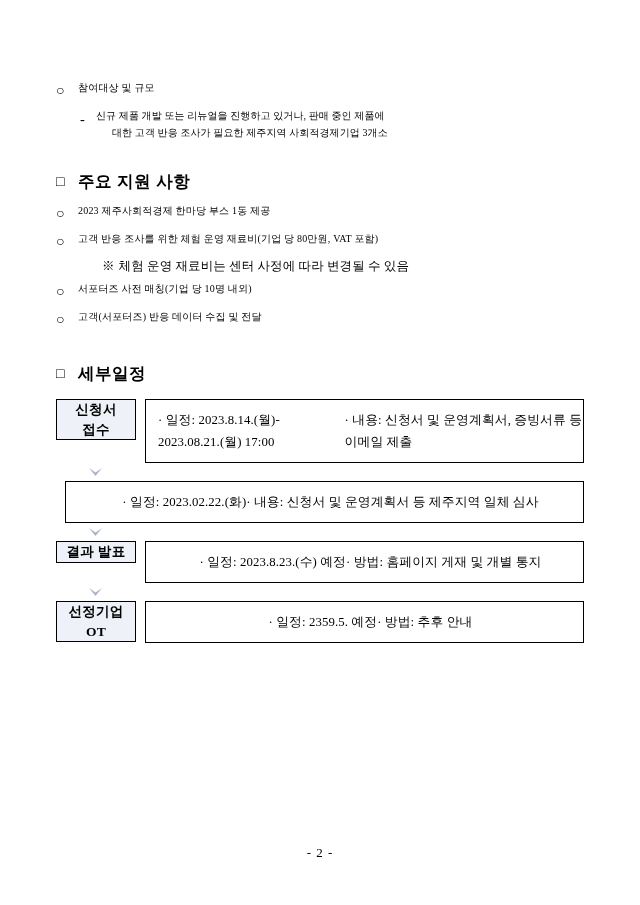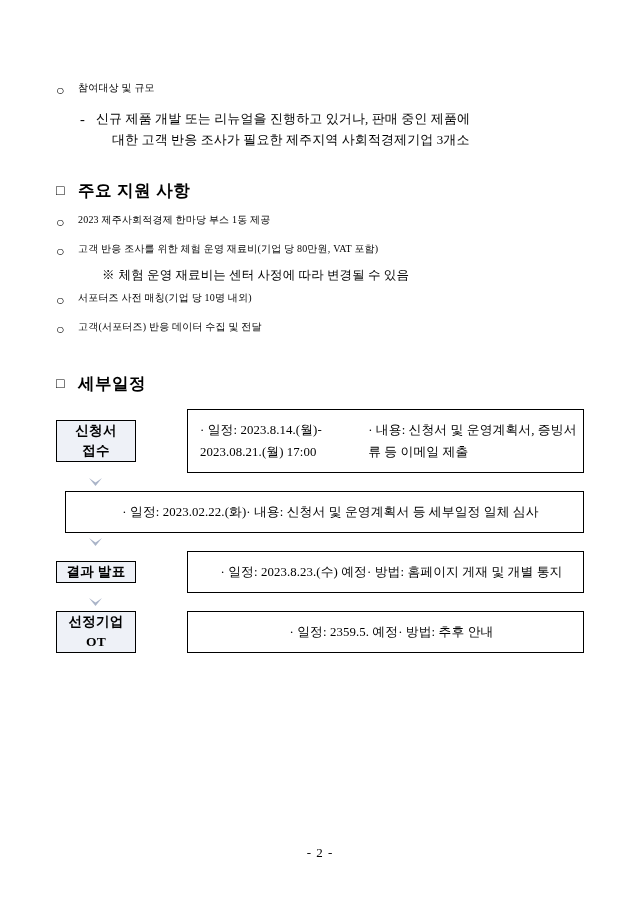--- a/index.html
+++ b/index.html
@@ -54,21 +54,21 @@
     padding-left: 24px;
   }
   .sub-dash .mark {
     width: 16px;
     flex: 0 0 16px;
     font-size: 14.5px;
     line-height: 1.6;
   }
   .sub-dash .txt {
     flex: 1;
-    font-size: 13px;
+    font-size: 10px;
     line-height: 1.62;
     letter-spacing: 0.1px;
   }
   .sub-dash .txt .second {
     display: block;
     padding-left: 16px;
   }
 
   
   .section-head {
@@ -96,23 +96,22 @@
     letter-spacing: 0.1px;
   }
   .note .star { margin-right: 4px; }
 
   
   .schedule {
     margin-top: 14px;
   }
   .row {
     display: flex;
-    align-items: center;
+    align-items: flex-start;
     position: relative;
-    gap: 42px;
   }
   .cell-left {
     width: 78px;
     flex: 0 0 78px;
     border: 1px solid #000;
     background: #eef1f7;
     display: flex;
     flex-direction: column;
     align-items: center;
     justify-content: center;
@@ -228,21 +227,21 @@
       </div>
       <div class="arrow">
         <svg width="15" height="11" viewBox="0 0 15 11" aria-hidden="true">
           <path d="M1 1 L7.5 9 L14 1 L7.5 5.5 Z" fill="#aab4c8"></path>
         </svg>
       </div>
 
       <div class="row">
         <div class="cell-right">
           <div class="ln">· 일정: 2023.02.22.(화)</div>
-          <div class="ln">· 내용: 신청서 및 운영계획서 등 세부일정 일체 심사</div>
+          <div class="ln">· 내용: 신청서 및 운영계획서 등 제주지역 일체 심사</div>
         </div>
       </div>
       <div class="arrow">
         <svg width="15" height="11" viewBox="0 0 15 11" aria-hidden="true">
           <path d="M1 1 L7.5 9 L14 1 L7.5 5.5 Z" fill="#aab4c8"></path>
         </svg>
       </div>
 
       <div class="row">
         <div class="cell-left">

